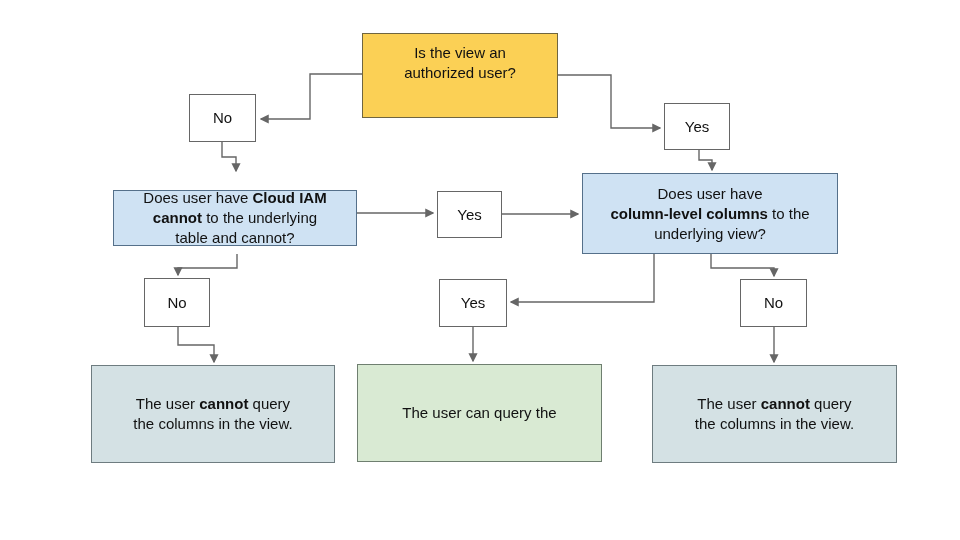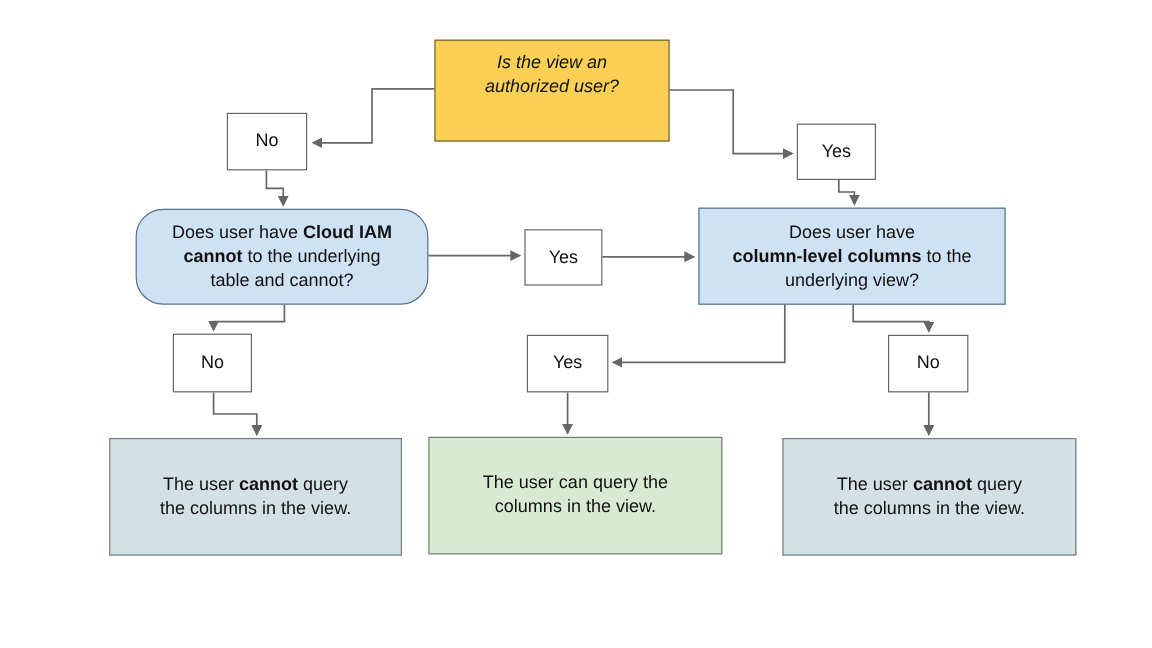--- a/index.html
+++ b/index.html
@@ -15,24 +15,24 @@
     text-align:center;font-size:15px;line-height:20px;
   }
   .q{border:1.5px solid var(--question-border);background:var(--question-fill);}
   .root{border:1.5px solid var(--root-border);background:var(--root-fill);
         align-items:flex-start;padding-top:9px;}
   .branch{border:1.4px solid var(--branch-border);background:var(--branch-fill);}
   .deny{border:1.5px solid var(--deny-border);background:var(--deny-fill);}
   .allow{border:1.5px solid var(--allow-border);background:var(--allow-fill);}
   .b{font-weight:700;}
 
-  #root-question   {left:362px;top:33px;width:196px;height:85px;font-style:italic;}
+  #root-question   {left:362px;top:33px;width:196px;height:85px;}
   #branch-no-auth  {left:189px;top:94px;width:67px;height:48px;}
   #branch-yes-auth {left:664px;top:103px;width:66px;height:47px;}
-  #question-iam    {left:113px;top:174px;width:244px;height:80px;border-radius:23px;}
+  #question-iam    {left:113px;top:190px;width:244px;height:56px;}
   #connector-yes   {left:437px;top:191px;width:65px;height:47px;}
   #question-column {left:582px;top:173px;width:256px;height:81px;}
   #branch-no-iam   {left:144px;top:278px;width:66px;height:49px;}
   #branch-yes-col  {left:439px;top:279px;width:68px;height:48px;}
   #branch-no-col   {left:740px;top:279px;width:67px;height:48px;}
   #result-deny-left{left:91px; top:365px;width:244px;height:98px;}
   #result-allow    {left:357px;top:364px;width:245px;height:98px;}
   #result-deny-right{left:652px;top:365px;width:245px;height:98px;}
 
   #edges{position:absolute;left:0;top:0;pointer-events:none;}
@@ -78,21 +78,21 @@
 
   <div class="node branch" id="branch-no-col">
     <span>No</span>
   </div>
 
   <div class="node deny" id="result-deny-left">
     <div><span>The user </span><span class="b">cannot</span><span> query</span><br><span>the columns in the view.</span></div>
   </div>
 
   <div class="node allow" id="result-allow">
-    <div><span>The user can query the</span><br><span>columns in the view.</span></div>
+    <div><span>The user can query the</span><br></div>
   </div>
 
   <div class="node deny" id="result-deny-right">
     <div><span>The user </span><span class="b">cannot</span><span> query</span><br><span>the columns in the view.</span></div>
   </div>
 
   <svg id="edges" width="960" height="540" viewBox="0 0 960 540">
     <defs>
       <marker id="arrowhead" viewBox="0 0 10 10" refX="8.5" refY="5" markerWidth="6.5" markerHeight="6.5" orient="auto-start-reverse">
         <path d="M0,0 L10,5 L0,10 z"></path>

